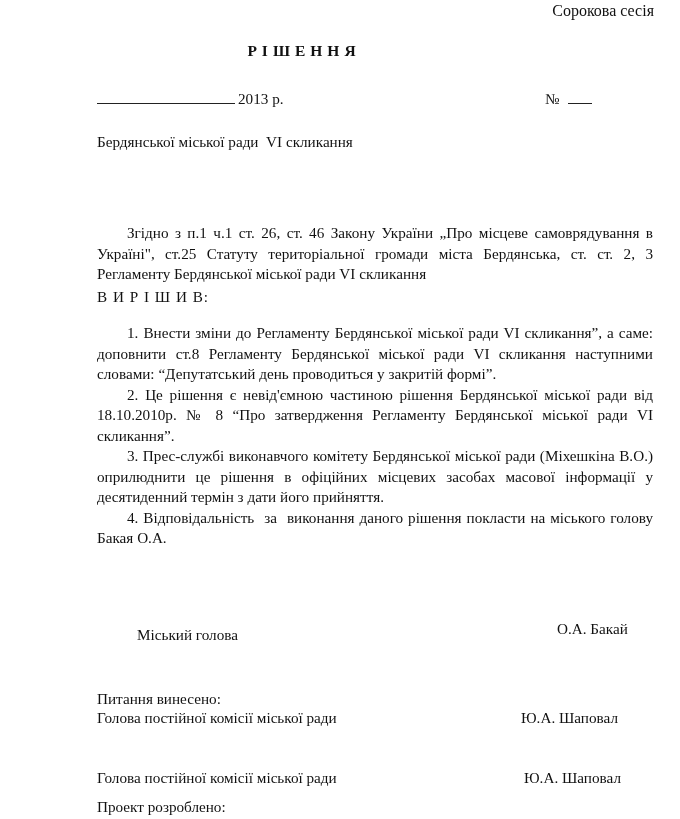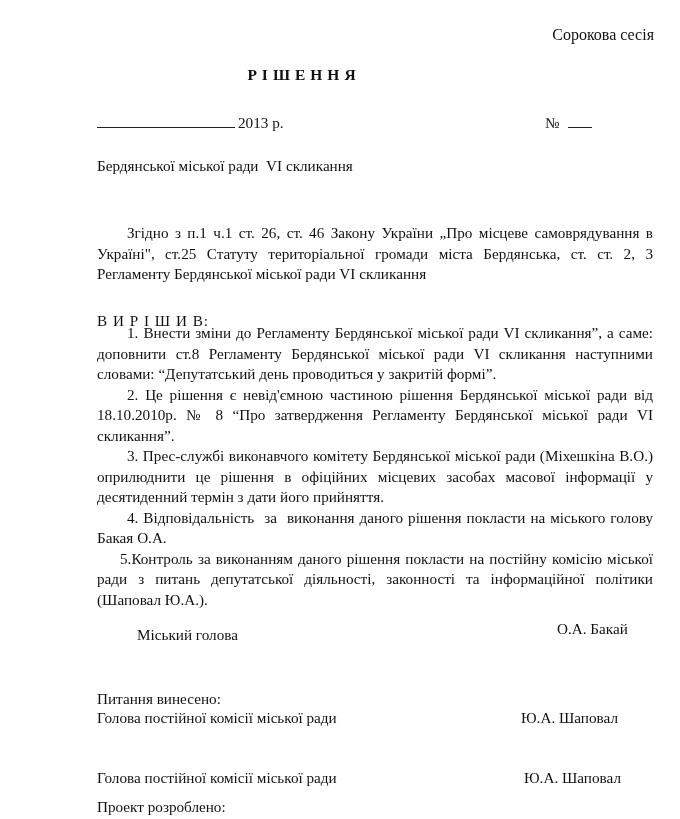--- a/index.html
+++ b/index.html
@@ -1,18 +1,18 @@
 <!DOCTYPE html>
 <html><head>
 <meta charset="utf-8">
 <style>
   html, body { margin: 0; padding: 0; background: #ffffff; }
   body { width: 680px; height: 819px; position: relative; overflow: hidden;
          font-family: "Liberation Serif", serif; color: #111; font-size: 15.2px; }
-  .abs { position: absolute; white-space: nowrap; margin-top: 24px; }
+  .abs { position: absolute; white-space: nowrap; }
   .session { top: 2px; right: 26px; font-size: 16px; }
   .title { top: 42px; left: 0; width: 608px; text-align: center; font-weight: bold; letter-spacing: 5px; font-size: 15.5px; }
   .date-line { top: 89px; left: 97px; }
   .date-blank { display: inline-block; width: 138px; border-bottom: 1px solid #222; height: 14px; vertical-align: baseline; margin-right: 3px; }
   .num { top: 89px; left: 545px; }
   .num-blank { display: inline-block; width: 24px; border-bottom: 1px solid #222; height: 14px; margin-left: 8px; }
   .subject { top: 132px; left: 97px; line-height: 20px; }
   .para { position: absolute; left: 97px; width: 556px; text-align: justify; line-height: 20.5px; }
   .basis { top: 223px; text-indent: 30px; }
   .decided { top: 288px; left: 97px; letter-spacing: 1px; }
@@ -40,21 +40,20 @@
 
 <div class="para basis">Згідно з п.1 ч.1 ст. 26, ст. 46 Закону України „Про місцеве самоврядування в Україні", ст.25 Статуту територіальної громади міста Бердянська, ст. ст. 2, 3 Регламенту Бердянської міської ради VI скликання</div>
 
 <div class="abs decided">В И Р І Ш И В:</div>
 
 <div class="para items">
   <div class="item">1. Внести зміни до Регламенту Бердянської міської ради VI скликання”, а саме: доповнити ст.8 Регламенту Бердянської міської ради VI скликання наступними словами: “Депутатський день проводиться у закритій формі”.</div>
   <div class="item">2. Це рішення є невід'ємною частиною рішення Бердянської міської ради від 18.10.2010р. № 8 “Про затвердження Регламенту Бердянської міської ради VI скликання”.</div>
   <div class="item">3. Прес-службі виконавчого комітету Бердянської міської ради (Міхешкіна В.О.) оприлюднити це рішення в офіційних місцевих засобах масової інформації у десятиденний термін з дати його прийняття.</div>
   <div class="item" style="white-space:pre-wrap">4. Відповідальність  за  виконання даного рішення покласти на міського голову Бакая О.А.</div>
-  <div class="item i5">5.Контроль за виконанням даного рішення покласти на постійну комісію міської ради з питань депутатської діяльності, законності та інформаційної політики (Шаповал Ю.А.).</div>
 </div>
 
 <div class="sig" style="top:626px;left:137px;">Міський голова</div>
 <div class="sig" style="top:620px;left:557px;">О.А. Бакай</div>
 
 <div class="sig" style="top:690px;left:97px;">Питання винесено:</div>
 <div class="sig" style="top:709px;left:97px;">Голова постійної комісії міської ради</div>
 <div class="sig" style="top:709px;left:521px;">Ю.А. Шаповал</div>
 
 <div class="sig" style="top:750px;left:97px;margin-top:48px;">Проект розроблено:</div>

